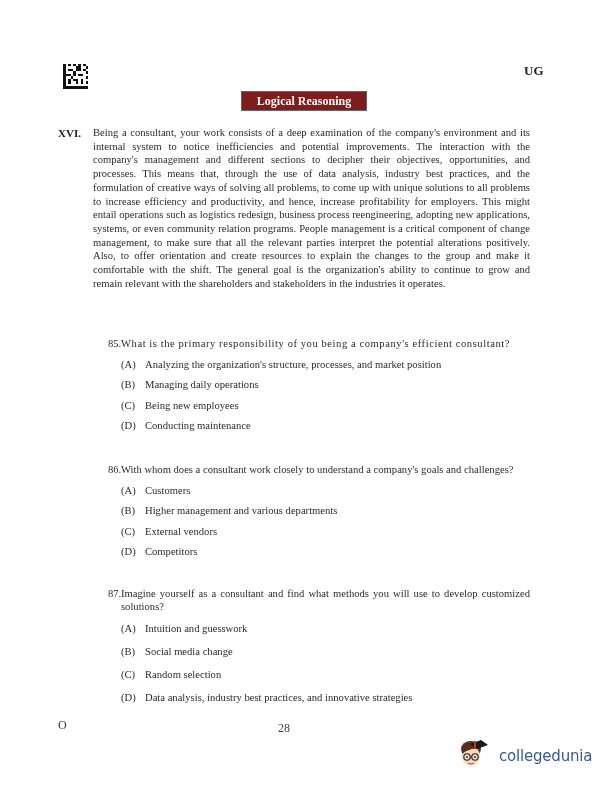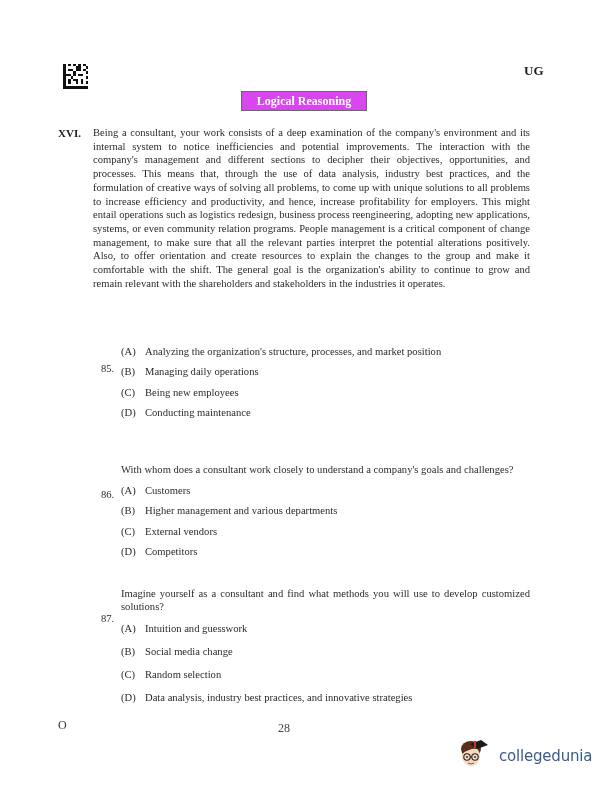--- a/index.html
+++ b/index.html
@@ -10,40 +10,40 @@
     }
     .qr {
       position: absolute; left: 63px; top: 63px; width: 25px; height: 26px;
     }
     .ug {
       position: absolute; left: 524px; top: 63px;
       font-family: "Liberation Serif", serif; font-weight: bold; font-size: 13px; color: #222;
     }
     .section-title {
       position: absolute; left: 241px; top: 91px; width: 126px; height: 20px;
-      background: #d946ef; color: #ffffff;
+      background: #7f1d1d; color: #ffffff;
       font-family: "Liberation Serif", serif; font-weight: bold; font-size: 12px;
       display: flex; align-items: center; justify-content: center;
       box-sizing: border-box; border: 1px solid #666;
     }
     .passage-num {
       position: absolute; left: 58px; top: 127px;
       font-family: "Liberation Serif", serif; font-weight: bold; font-size: 11px;
     }
     .passage {
       position: absolute; left: 93px; top: 126px; width: 437px;
       font-family: "Liberation Serif", serif; font-size: 10.6px; line-height: 13.7px;
       text-align: justify; color: #2a2a2a;
     }
     .question {
       position: absolute; left: 97px; width: 433px;
       font-family: "Liberation Serif", serif; font-size: 10.6px; line-height: 13px;
       color: #2a2a2a;
     }
-    .q-num { position: absolute; left: 4px; top: 0; margin-top: 25px; }
+    .q-num { position: absolute; left: 11px; top: 0; }
     .q-text { margin-left: 24px; text-align: justify; }
     .opts { margin-left: 24px; }
     .opt { display: flex; margin-top: 7.5px; }
     .opt-letter { width: 24px; flex: none; }
     .footer-o {
       position: absolute; left: 58px; top: 718px;
       font-family: "Liberation Serif", serif; font-size: 12px; color: #333;
     }
     .footer-page {
       position: absolute; left: 278px; top: 721px;
@@ -87,20 +87,21 @@
   </svg>
 </div>
 <div class="ug">UG</div>
 <div class="section-title">Logical Reasoning</div>
 
 <div class="passage-num">XVI.</div>
 <div class="passage">Being a consultant, your work consists of a deep examination of the company's environment and its internal system to notice inefficiencies and potential improvements. The interaction with the company's management and different sections to decipher their objectives, opportunities, and processes. This means that, through the use of data analysis, industry best practices, and the formulation of creative ways of solving all problems, to come up with unique solutions to all problems to increase efficiency and productivity, and hence, increase profitability for employers. This might entail operations such as logistics redesign, business process reengineering, adopting new applications, systems, or even community relation programs. People management is a critical component of change management, to make sure that all the relevant parties interpret the potential alterations positively. Also, to offer orientation and create resources to explain the changes to the group and make it comfortable with the shift. The general goal is the organization's ability to continue to grow and remain relevant with the shareholders and stakeholders in the industries it operates.</div>
 
 <div class="question" style="top:337px;">
   <span class="q-num">85.</span>
+  <div class="q-text" style="letter-spacing:0.55px;">What is the primary responsibility of you being a company's efficient consultant?</div>
   <div class="opts" style="margin-top:3px;">
     <div class="opt">
       <span class="opt-letter">(A)</span>
       <span>Analyzing the organization's structure, processes, and market position</span>
     </div>
     <div class="opt">
       <span class="opt-letter">(B)</span>
       <span>Managing daily operations</span>
     </div>
     <div class="opt">

